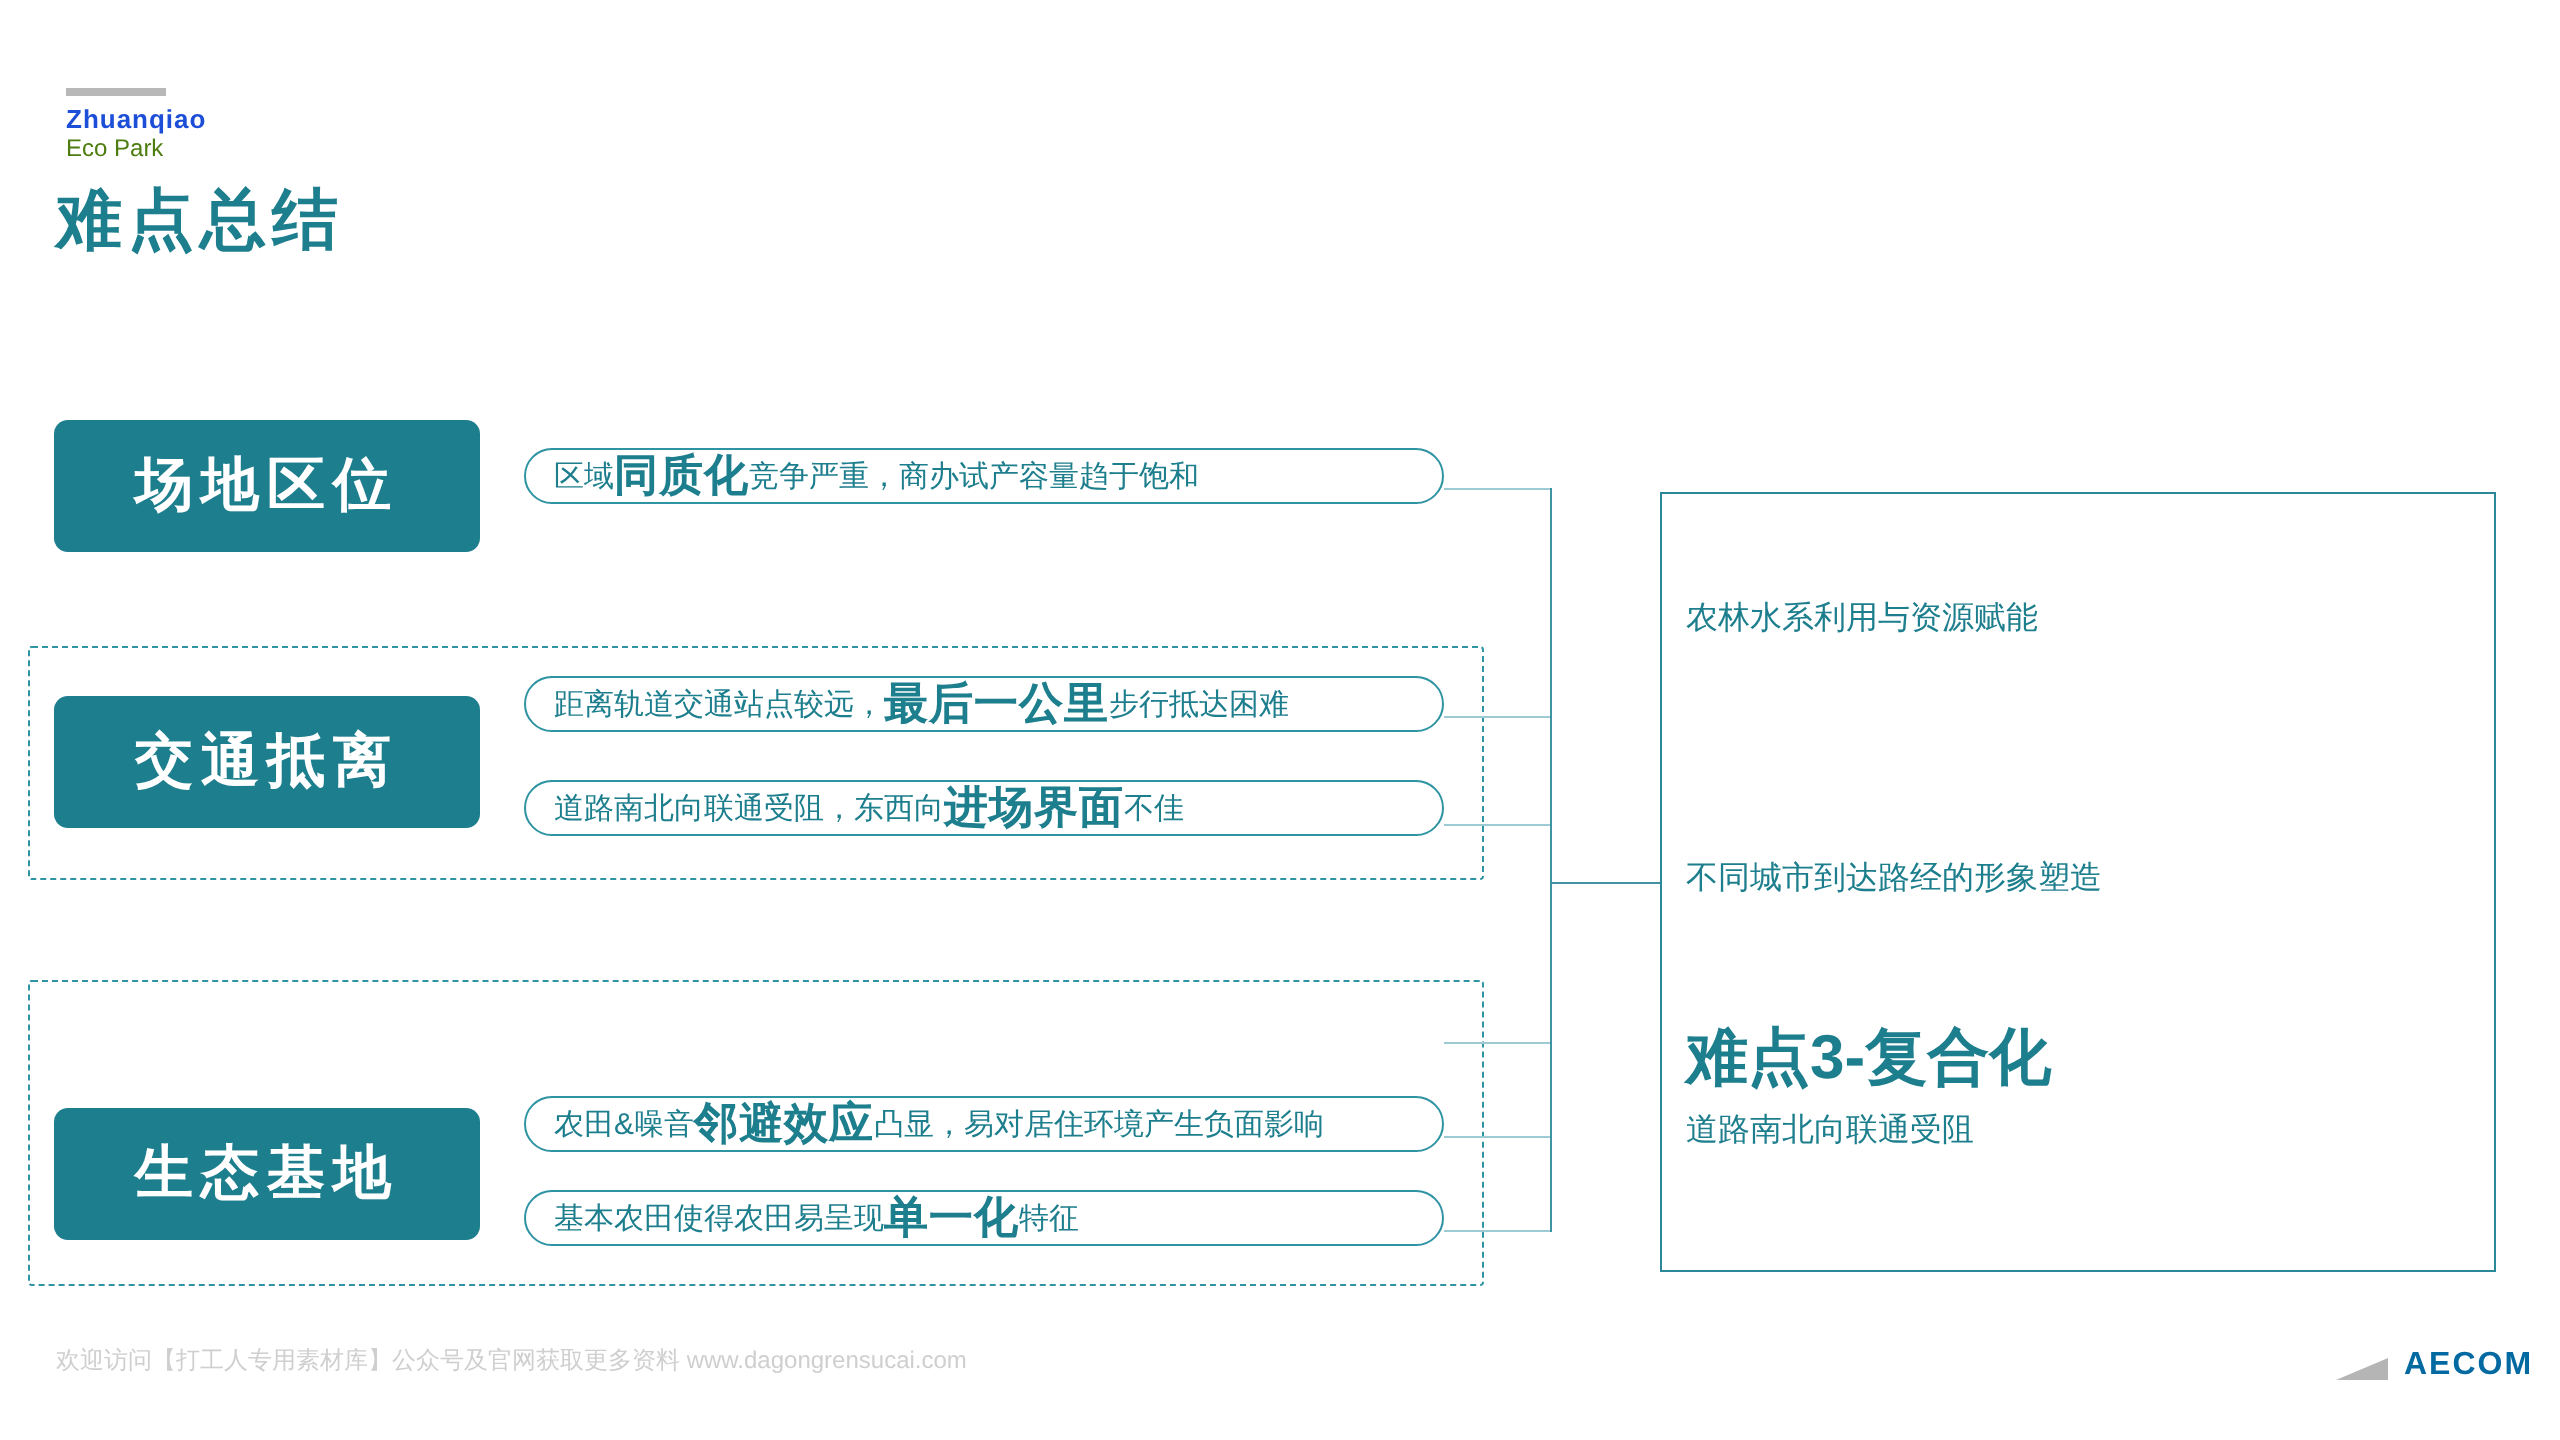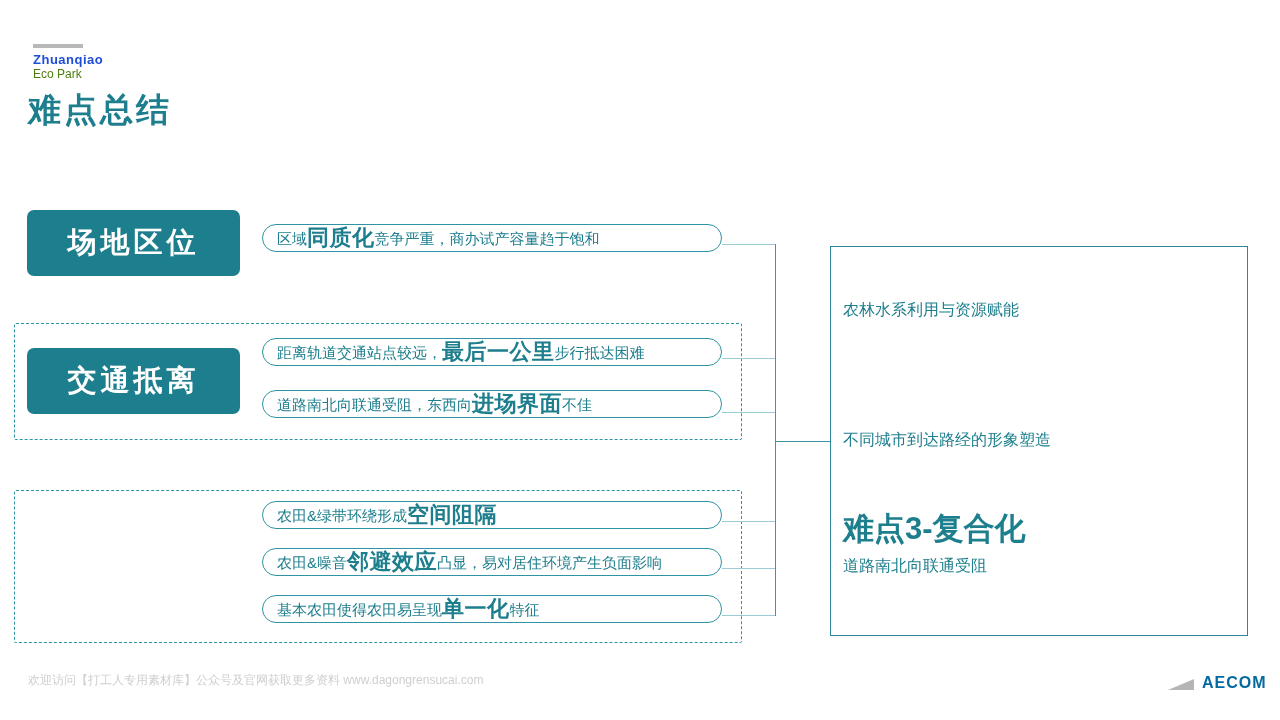--- a/index.html
+++ b/index.html
@@ -66,40 +66,36 @@
   <div class="brand-l1">Zhuanqiao</div>
   <div class="brand-l2">Eco Park</div>
 
   <div class="page-title">难点总结</div>
 
   <div class="dashed-group g2"></div>
   <div class="dashed-group g3"></div>
 
   <div class="pill p1">场地区位</div>
   <div class="pill p2">交通抵离</div>
+  <div class="pill p3">生态基地</div>
 
   <div class="detail-box d1">
     <span class="t-sm">区域</span>
       <span class="t-lg">同质化</span>
       <span class="t-sm">竞争严重，商办试产容量趋于饱和</span>
   </div>
   <div class="detail-box d2">
     <span class="t-sm">距离轨道交通站点较远，</span>
       <span class="t-lg">最后一公里</span>
       <span class="t-sm">步行抵达困难</span>
   </div>
   <div class="detail-box d3">
     <span class="t-sm">道路南北向联通受阻，东西向</span>
       <span class="t-lg">进场界面</span>
       <span class="t-sm">不佳</span>
-  </div>
-  <div class="detail-box d4">
-    <span class="t-sm">农田&amp;绿带环绕形成</span>
-      <span class="t-lg">空间阻隔</span>
-      <span class="t-sm"></span>
   </div>
   <div class="detail-box d5">
     <span class="t-sm">农田&amp;噪音</span>
       <span class="t-lg">邻避效应</span>
       <span class="t-sm">凸显，易对居住环境产生负面影响</span>
   </div>
   <div class="detail-box d6">
     <span class="t-sm">基本农田使得农田易呈现</span>
       <span class="t-lg">单一化</span>
       <span class="t-sm">特征</span>

